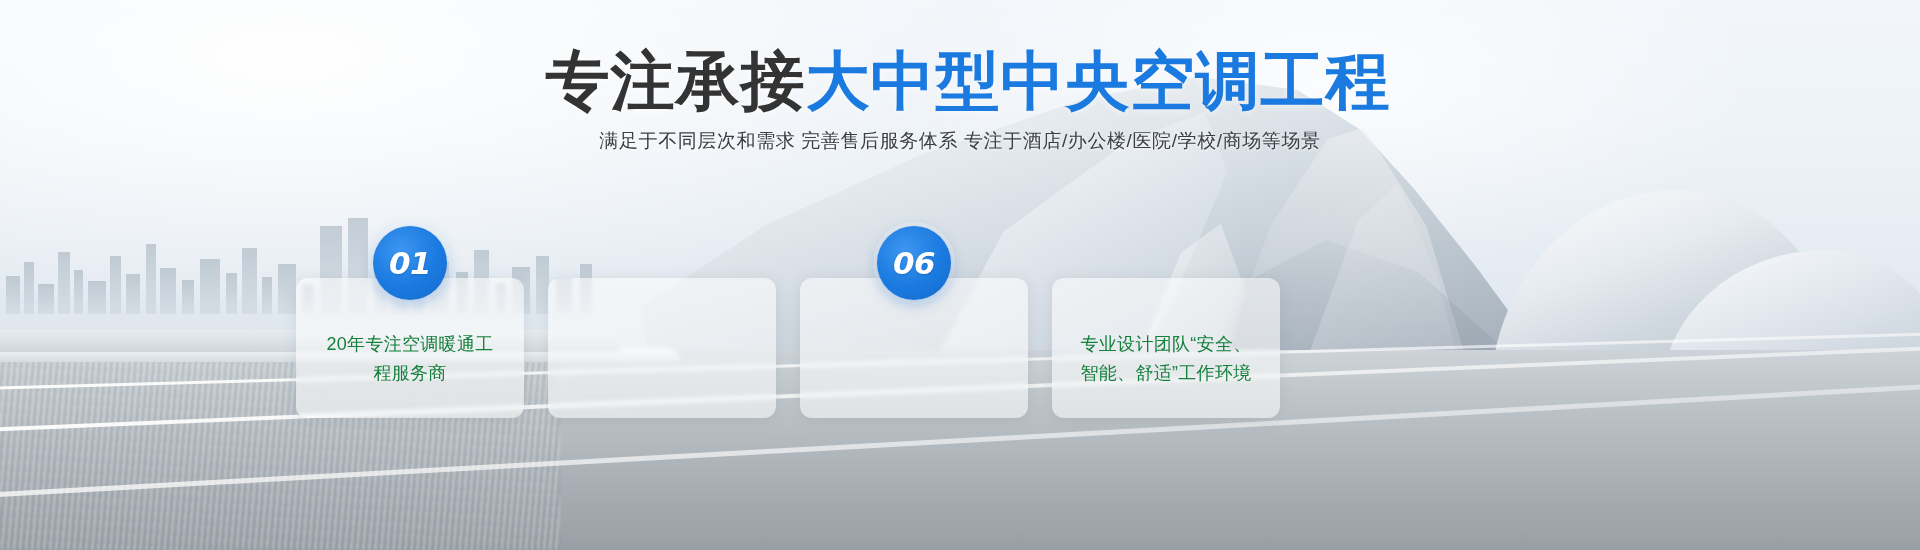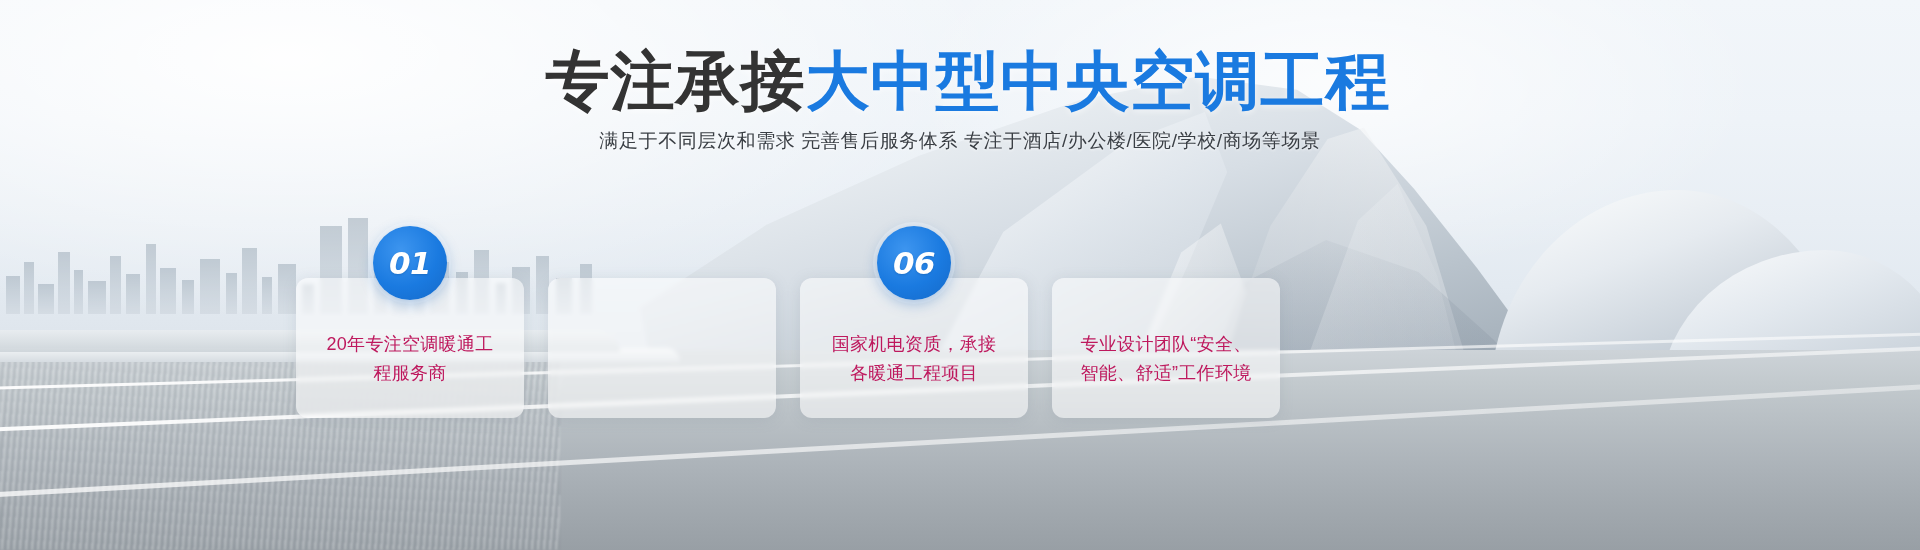--- a/index.html
+++ b/index.html
@@ -176,21 +176,21 @@
     backdrop-filter:blur(2px);
     box-shadow:0 2px 14px rgba(120,135,150,.18);
     display:flex;
     align-items:flex-start;
     justify-content:center;
     padding:52px 26px 0 26px;
   }
   .card-text {
     font-size:18px;
     line-height:1.62;
-    color:#be185d;
+    color:#15803d;
     text-align:center;
     letter-spacing:.3px;
   }
   .badge {
     position:absolute;
     top:-52px;
     left:50%;
     transform:translateX(-50%);
     width:74px;
     height:74px;
@@ -286,21 +286,20 @@
       <div class="card-text">20年专注空调暖通工程服务商</div>
     </div>
 
     <div class="card">
     </div>
 
     <div class="card">
       <div class="badge">
         <span class="badge-num">06</span>
       </div>
-      <div class="card-text">国家机电资质，承接各暖通工程项目</div>
     </div>
 
     <div class="card">
       <div class="card-text">专业设计团队“安全、智能、舒适”工作环境</div>
     </div>
 
   </div>
 </div>
 
 </body></html>

